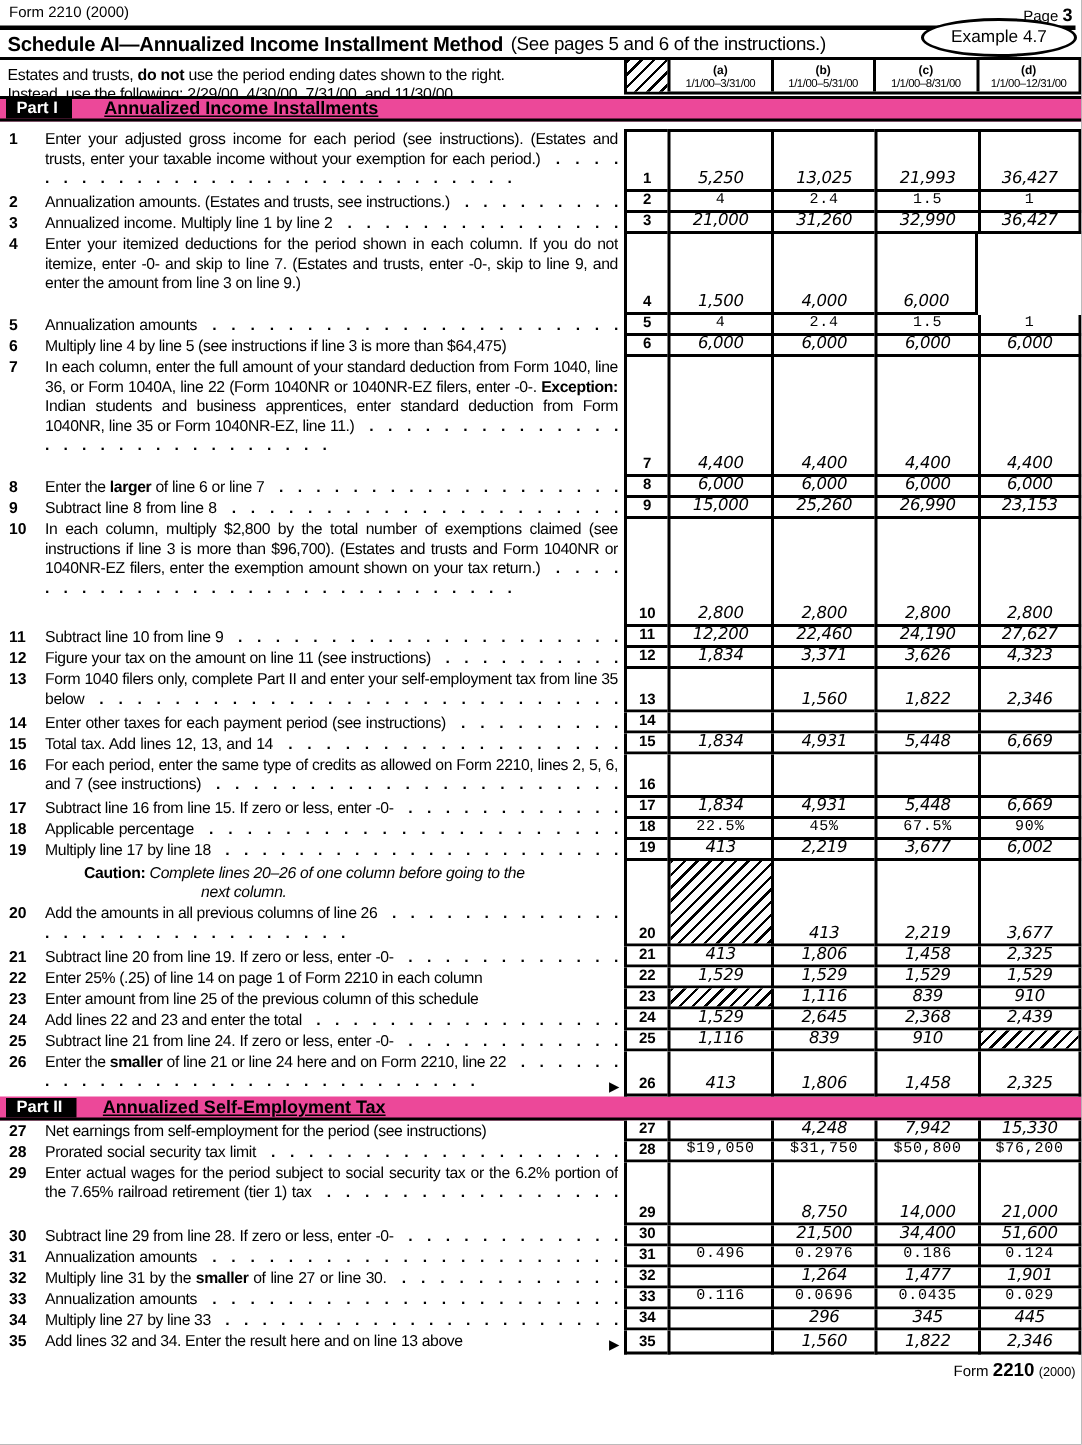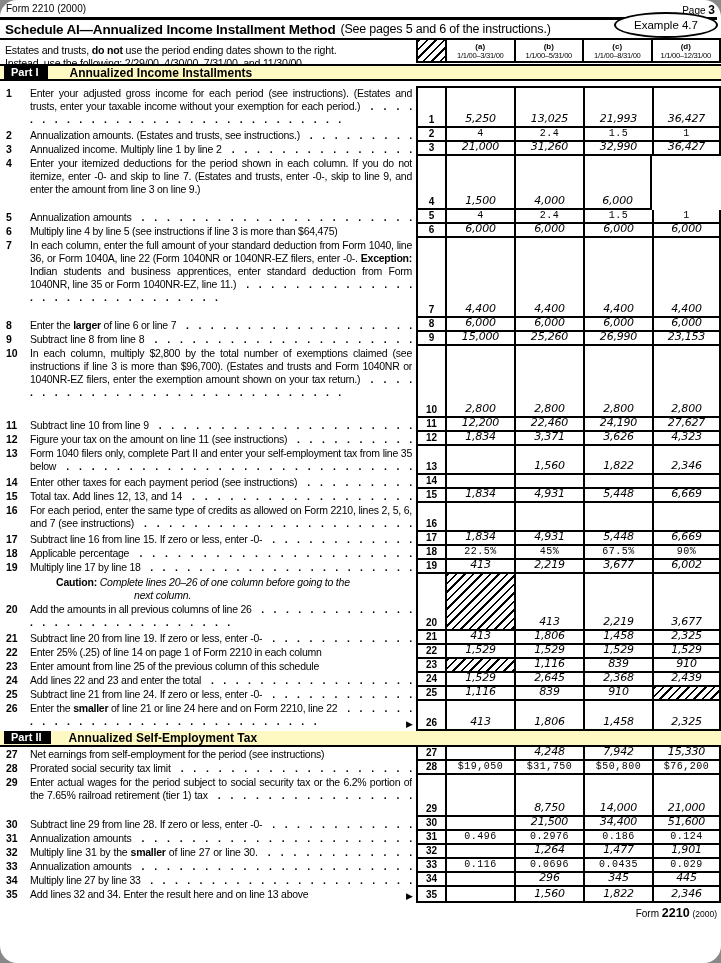--- a/index.html
+++ b/index.html
@@ -1,38 +1,38 @@
 <!DOCTYPE html>
 <html><head>
 <meta charset="utf-8">
 <style>
   * { box-sizing: border-box; margin: 0; padding: 0; }
   html,body { background:#888; }
   #page {
     position: relative; width: 721px; height: 963px; background: #fff; color: #000;
-    font-family: "Liberation Sans", sans-serif; margin: 0 auto; overflow: hidden; border-radius: 17px;
+    font-family: "Liberation Sans", sans-serif; margin: 0 auto; overflow: hidden;
   }
   
   #topline { position:absolute; top:3px; left:6px; right:6px; display:flex; justify-content:space-between; font-size:10px; }
   #pageno b { font-size:12px; }
   
   #titlebar { position:absolute; top:17px; left:0; right:4px; height:23px; border-top:3px solid #000; border-bottom:2px solid #000; display:flex; align-items:center; padding-left:5px; background:#fff; }
   #titlebar .t1 { font-weight:bold; font-size:13.5px; letter-spacing:-0.2px; }
   #titlebar .t2 { font-size:12.5px; margin-left:5px; letter-spacing:-0.2px; }
   #example-oval { position:absolute; top:12px; left:614px; width:104px; height:26px; border:2.5px solid #000; border-radius:50%; background:#fff; display:flex; align-items:center; justify-content:center; font-size:11.5px; z-index:3; }
   
   #note { position:absolute; top:44px; left:5px; width:405px; font-size:10.6px; line-height:13px; letter-spacing:-0.2px; }
   
   #colheader { position:absolute; top:38px; left:416px; width:305px; height:25px; display:flex; border:2px solid #000; background:#fff; }
   .hcell { flex:1; border-left:2px solid #000; display:flex; flex-direction:column; justify-content:center; align-items:center; overflow:hidden; }
   .hcell.stub { flex:0 0 27px; border-left:none; }
   .hletter { font-weight:bold; font-size:8px; line-height:9px; }
   .hrange { font-size:7.6px; line-height:9px; letter-spacing:-0.3px; white-space:nowrap; }
   
-  .pstrip { display:flex; align-items:flex-start; background:#fef9c3; }
+  .pstrip { display:flex; align-items:flex-end; background:#ec4899;text-decoration:underline; }
   #part1strip { position:absolute; top:64px; left:0; right:0; height:17px; border-top:2px solid #000; border-bottom:2px solid #000; }
   .plabel { background:#000; color:#fff; font-weight:bold; font-size:11px; padding:0 9px 1px 7px; height:13px; line-height:13px; margin-left:4px; }
   .ptitle { font-weight:bold; font-size:12px; }
   
   #ftable { position:absolute; top:86px; left:0; width:721px; }
   .frow { display:flex; width:721px; }
   .desc { flex:0 0 416px; position:relative; padding:0 4px 0 6px; overflow:hidden; height:100%; }
   .desc.col { display:flex; flex-direction:column; }
   .descline { display:flex; align-items:flex-start; width:100%; }
   .lno { flex:0 0 24px; font-weight:bold; font-size:10.5px; padding-top:1px; }

